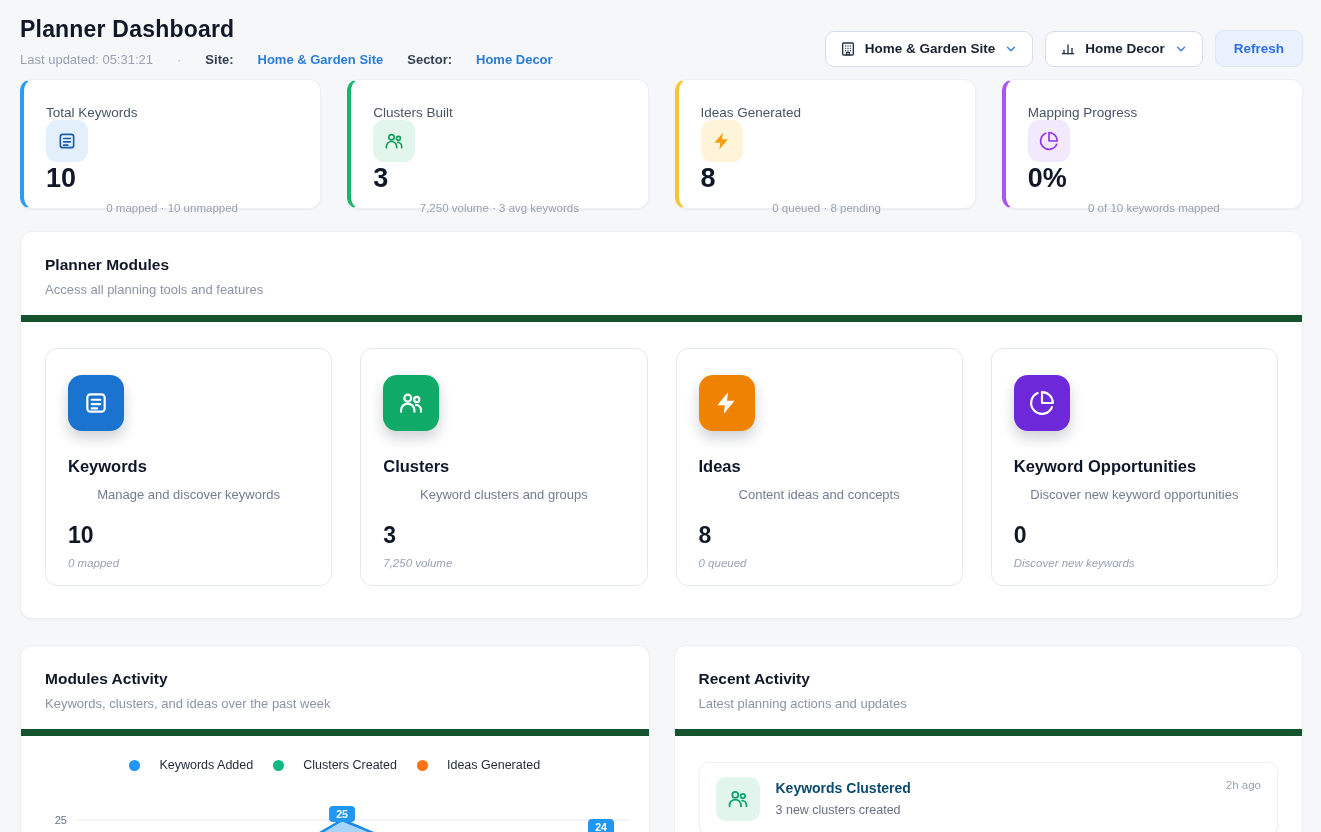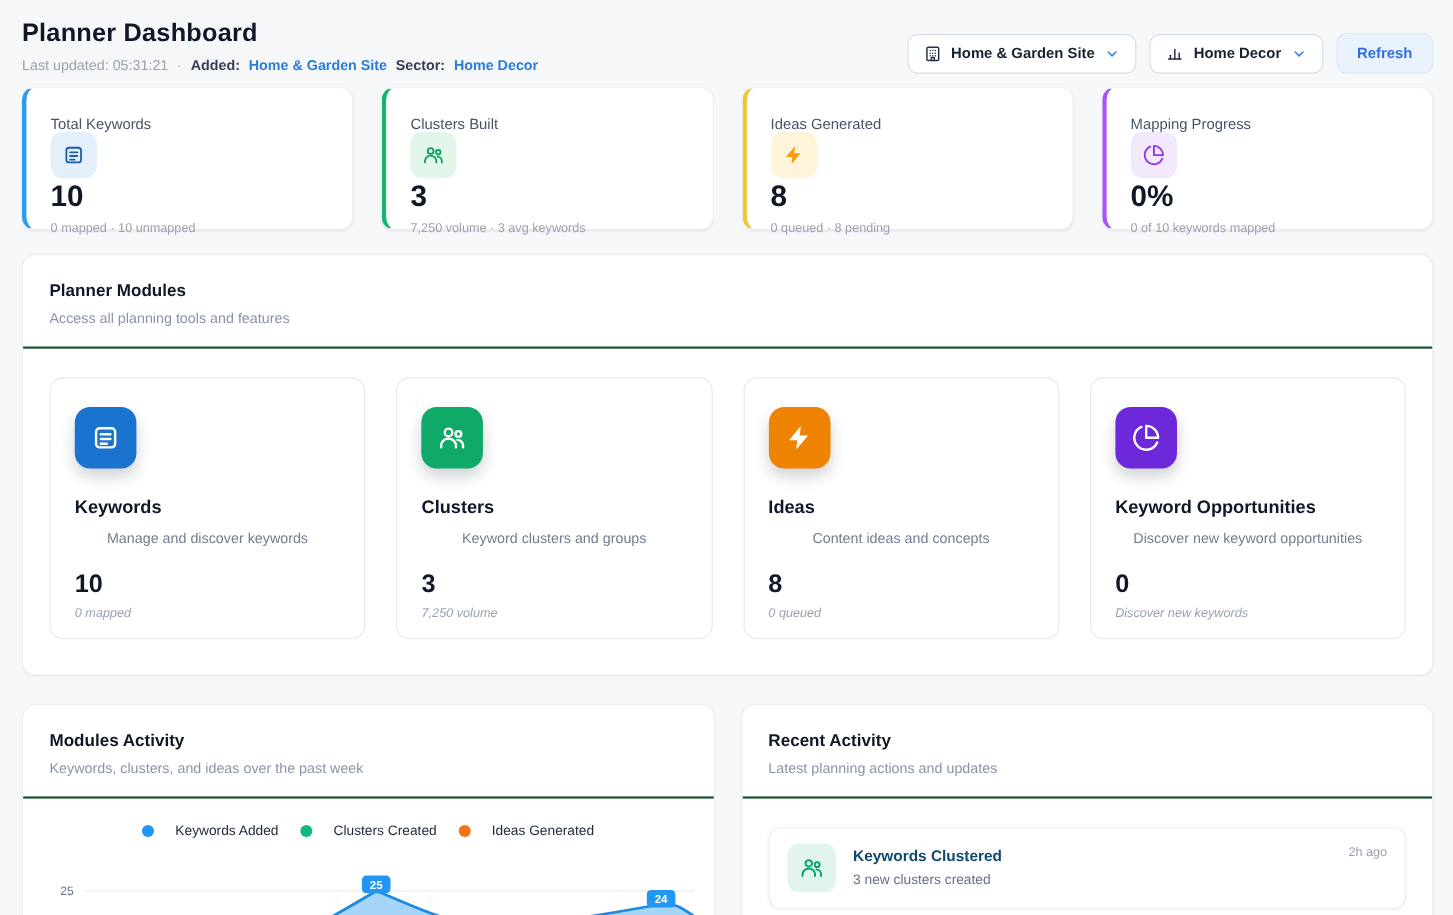--- a/index.html
+++ b/index.html
@@ -8,21 +8,21 @@
     background:#f6f7f9;
     font-family:"Liberation Sans","DejaVu Sans",sans-serif;
     color:#101828;
     overflow:hidden;
   }
   .page { width:1321px; height:832px; padding:16px 18px 0 20px; overflow:hidden; }
 
   
   .header { display:flex; justify-content:space-between; align-items:flex-start; margin-bottom:12px; }
   .title { font-size:23px; font-weight:700; letter-spacing:.2px; color:#0f1728; }
-  .meta { margin-top:9px; font-size:13px; color:#98a2b3; display:flex; align-items:center; gap:8px; }
+  .meta { margin-top:9px; font-size:13px; color:#98a2b3; display:flex; align-items:center; gap:24px; }
   .meta-label { color:#344054; font-weight:700; }
   .meta-link { color:#2b7cd9; font-weight:600; text-decoration:none; cursor:pointer; }
   .sep { color:#b9c0cc; }
   .header-right { display:flex; gap:12px; align-items:center; margin-top:14px; }
   .select-btn { display:flex; align-items:center; gap:9px; background:#fff; border:1px solid #d7dde7;
     border-radius:9px; padding:9px 14px; font-size:13.5px; font-weight:600; color:#182230; cursor:pointer; font-family:inherit; }
   .select-btn .btn-icon { display:flex; color:#223047; }
   .select-btn .chev { display:flex; color:#3e7fe8; }
   .btn-icon svg { width:16px; height:16px; }
   .chev svg { width:14px; height:14px; }
@@ -31,25 +31,25 @@
 
   
   .stats-row { display:grid; grid-template-columns:repeat(4,1fr); gap:26px; margin-bottom:22px; }
   .stat-card { background:#fff; border:1px solid #edeff3; border-left:4px solid #2e9bf3; border-radius:12px;
     padding:18px 22px 16px; height:130px; box-shadow:0 1px 2px rgba(16,24,40,.05); }
   .stat-top { display:flex; justify-content:space-between; align-items:flex-start;flex-direction:column; }
   .stat-label { font-size:13.5px; color:#475467; padding-top:7px; }
   .stat-icon { width:42px; height:42px; border-radius:11px; display:flex; align-items:center; justify-content:center; }
   .stat-icon svg { width:20px; height:20px; }
   .stat-value { font-size:27px; font-weight:700; margin-top:1px; color:#101828; }
-  .stat-detail { font-size:11.5px; color:#98a2b3; margin-top:8px; }
+  .stat-detail { font-size:11.5px; color:#98a2b3; margin-top:8px;text-align:center; }
 
   
   .panel { background:#fff; border:1px solid #edeff3; border-radius:12px; box-shadow:0 1px 2px rgba(16,24,40,.04); }
-  .panel-head { padding:24px 24px 18px; border-bottom:2px solid #14532d; }
+  .panel-head { padding:24px 24px 18px; border-bottom:7px solid #14532d; }
   .panel-head h2 { font-size:15.5px; font-weight:700; color:#101828; }
   .panel-head p { font-size:13px; color:#8a94a6; margin-top:8px; }
 
   
   .modules-grid { display:grid; grid-template-columns:repeat(4,1fr); gap:28px; padding:26px 24px 32px; }
   .module-card { border:1px solid #e4e8ef; border-radius:12px; padding:26px 22px; height:238px; cursor:pointer; background:#fff; }
   .module-icon { width:56px; height:56px; border-radius:14px; display:flex; align-items:center; justify-content:center;
     color:#fff; box-shadow:0 7px 14px rgba(16,24,40,.20); }
   .module-icon svg { width:26px; height:26px; }
   .module-title { font-size:16.5px; font-weight:700; margin-top:26px; color:#0f1728; }
@@ -86,21 +86,21 @@
 <body>
 
 <div class="page">
 
   <div class="header">
     <div>
       <h1 class="title">Planner Dashboard</h1>
       <div class="meta">
         <span>Last updated: 05:31:21</span>
         <span class="sep">·</span>
-        <span class="meta-label">Added:</span>
+        <span class="meta-label">Site:</span>
         <a class="meta-link">Home &amp; Garden Site</a>
         <span class="meta-label">Sector:</span>
         <a class="meta-link">Home Decor</a>
       </div>
     </div>
     <div class="header-right">
       <button class="select-btn">
         <span class="btn-icon">
           <svg viewBox="0 0 24 24" fill="none" stroke="currentColor" stroke-width="2" stroke-linecap="round" stroke-linejoin="round">
             <rect x="4" y="3" width="16" height="18" rx="1.5"></rect>

